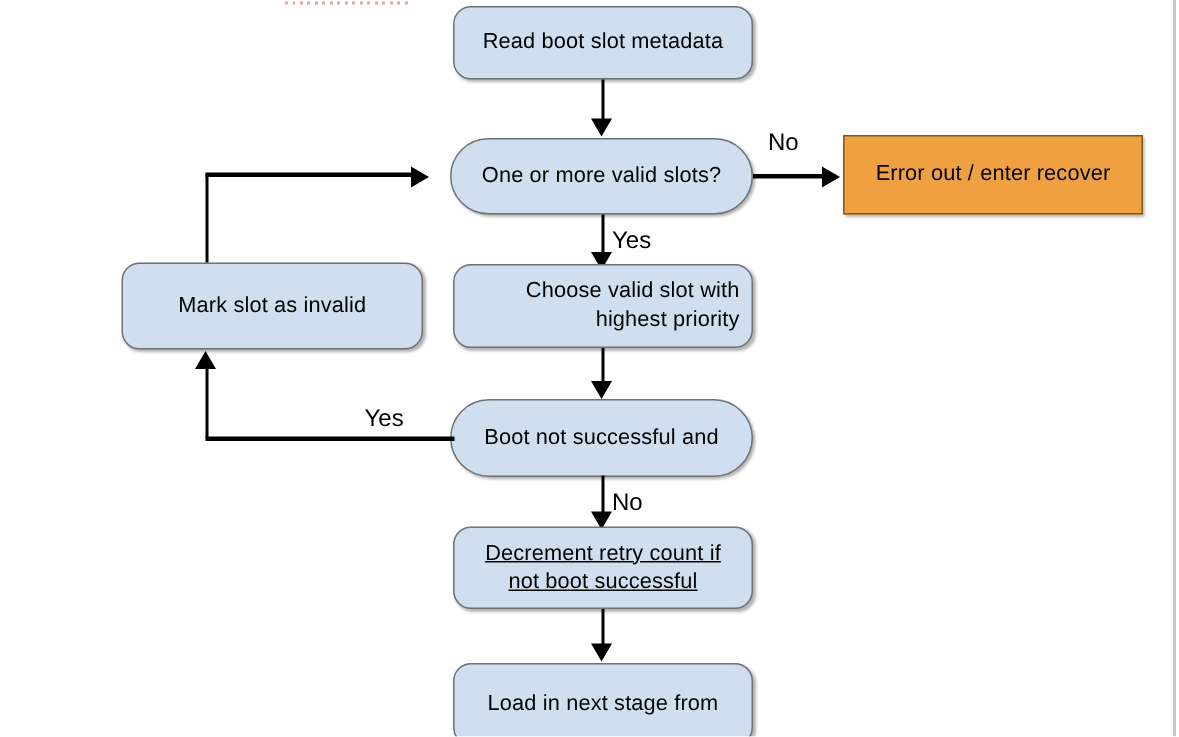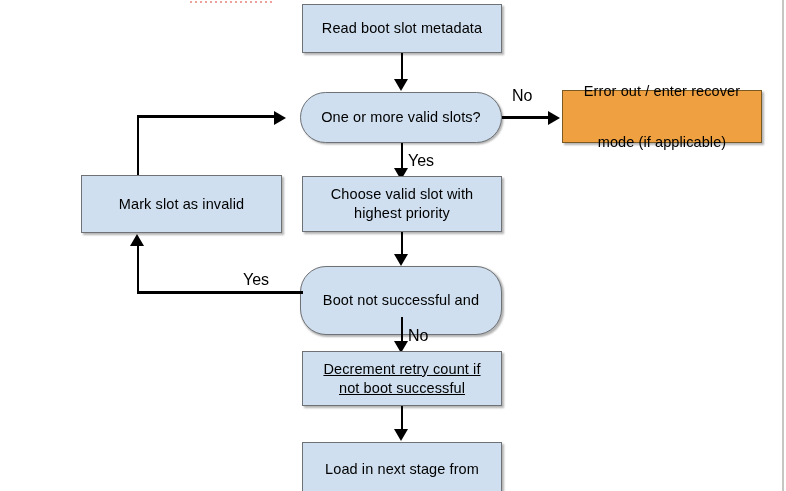--- a/index.html
+++ b/index.html
@@ -25,21 +25,21 @@
     justify-content: center;
     text-align: center;
     color: #000000;
     font-size: 14.5px;
     line-height: 19px;
     letter-spacing: 0.1px;
     border: 1px solid #6e7175;
     background: #cfdfef;
     box-shadow: 1.5px 1.5px 2px rgba(0,0,0,0.30);
   }
-  .node.process { border-radius: 0; }
+  .node.process { border-radius: 12px; }
   .node.decision { border-radius: 26px; text-align: right; }
   .node.error {
     background: #efa040;
     border: 1px solid #7a5a22;
     gap: 32px;
   }
   .node span { display: block; padding: 0 8px; }
 
   
   .ln {
@@ -116,44 +116,43 @@
   <div class="node decision" style="left:300px; top:92px; width:202px; height:51px;">
     <span>One or more valid slots?</span>
   </div>
 
   <div class="ln lh" style="left:502px; top:116px; width:48px;"></div>
   <div class="arrow right" style="left:548px; top:111px;"></div>
   <div class="elabel" style="left:512px; top:87px;">No</div>
 
   <div class="node error" style="left:562px; top:90px; width:200px; height:53px; flex-direction:column;">
     <span>Error out / enter recover</span>
-    <span>mode (if applicable)</span>
   </div>
 
   <div class="ln lv" style="left:400.5px; top:143px; height:28px;"></div>
   <div class="arrow down" style="left:394px; top:168px;"></div>
   <div class="elabel" style="left:408px; top:152px;">Yes</div>
 
   <div class="node process" style="left:37px; top:175px; width:201px; height:58px;margin-left:44px;">
     <span>Mark slot as invalid</span>
   </div>
 
   <div class="ln lv" style="left:136.5px; top:116px; height:59px;"></div>
   <div class="ln lh" style="left:136.5px; top:115px; width:140px;"></div>
   <div class="arrow right" style="left:274px; top:111px;"></div>
 
-  <div class="node process" style="left:302px; top:176px; width:200px; height:56px; flex-direction:column;">
+  <div class="node process" style="left:302px; top:176px; width:200px; height:56px; flex-direction:column;align-items:flex-end;">
     <span>Choose valid slot with</span>
     <span>highest priority</span>
   </div>
 
   <div class="ln lv" style="left:400.5px; top:232px; height:26px;"></div>
   <div class="arrow down" style="left:394px; top:254px;"></div>
 
-  <div class="node decision" style="left:300px; top:266px; width:202px; height:69px; ">
+  <div class="node decision" style="left:300px; top:266px; width:202px; height:52px; ">
     <span>Boot not successful and</span>
   </div>
 
   <div class="ln lh" style="left:136.5px; top:291px; width:166px;"></div>
   <div class="ln lv" style="left:136.5px; top:245px; height:47px;"></div>
   <div class="arrow up" style="left:130px; top:234px;"></div>
   <div class="elabel" style="left:243px; top:271px;">Yes</div>
 
   <div class="ln lv" style="left:400.5px; top:317px; height:27px;"></div>
   <div class="arrow down" style="left:394px; top:341px;"></div>

